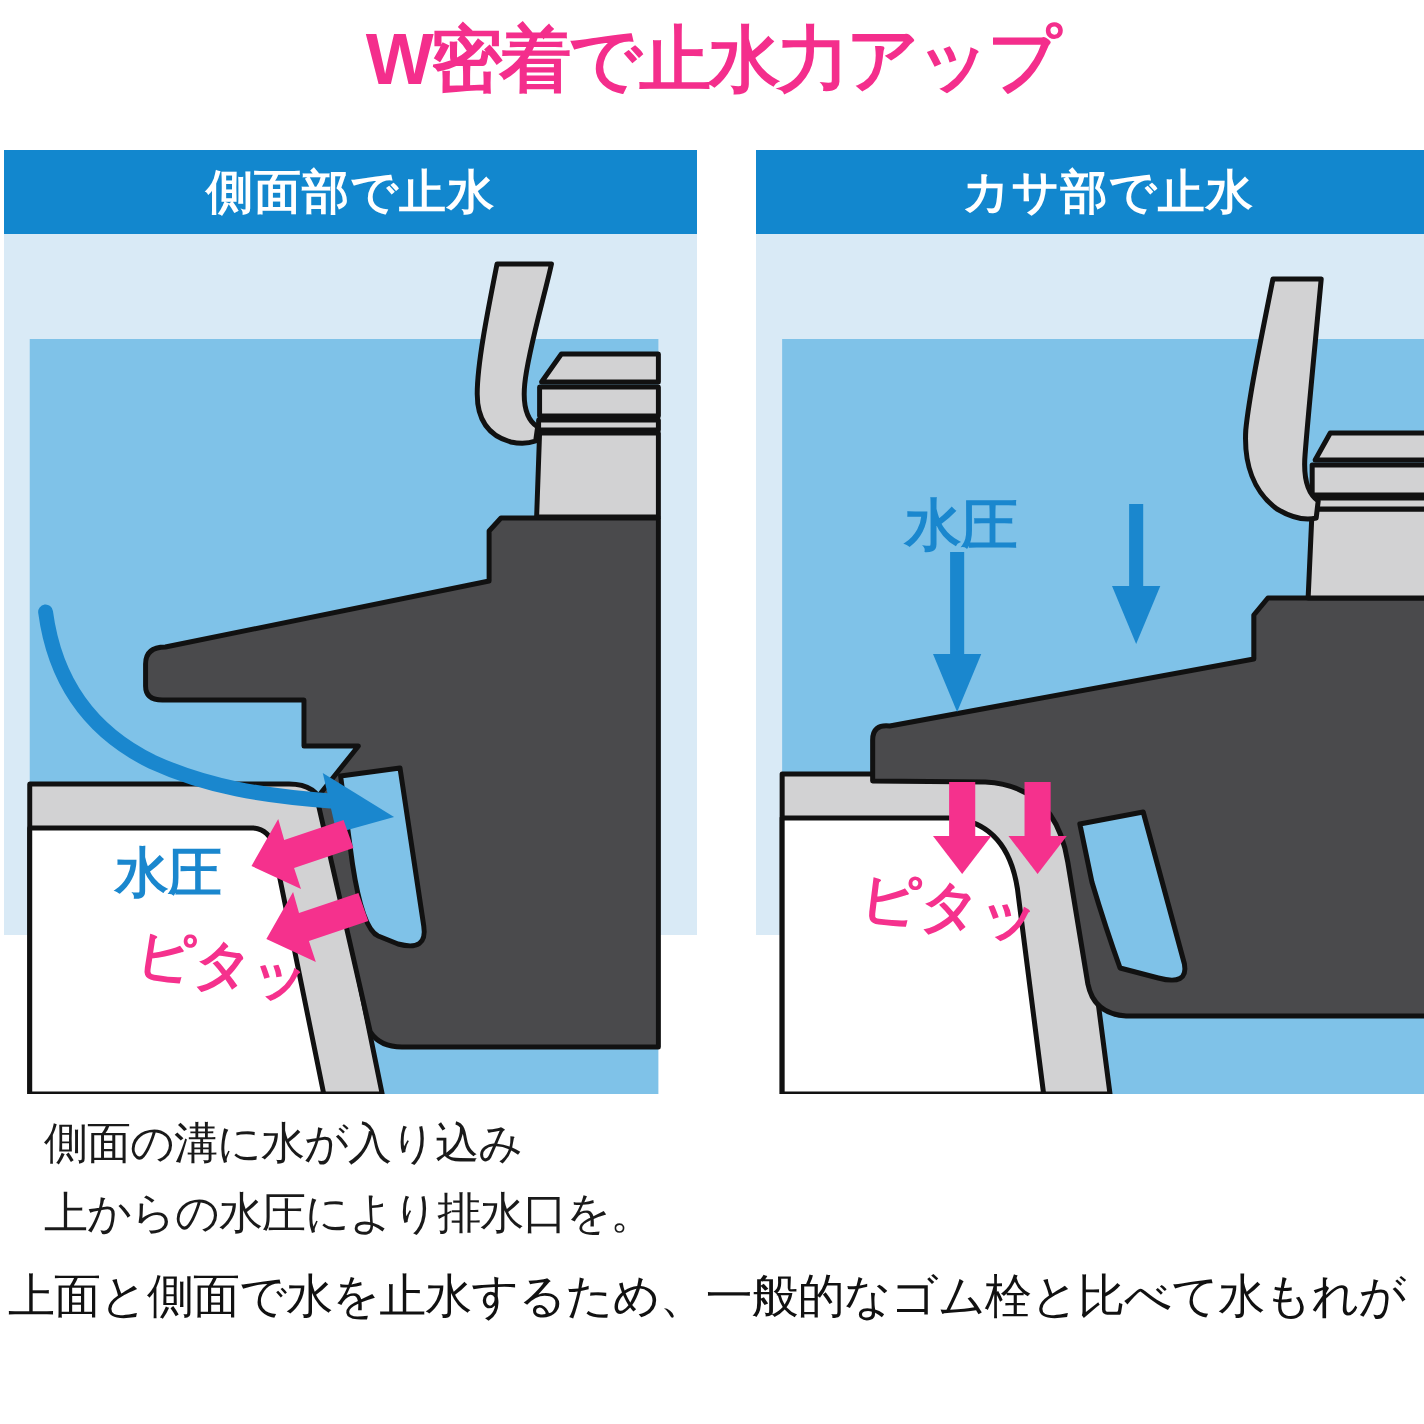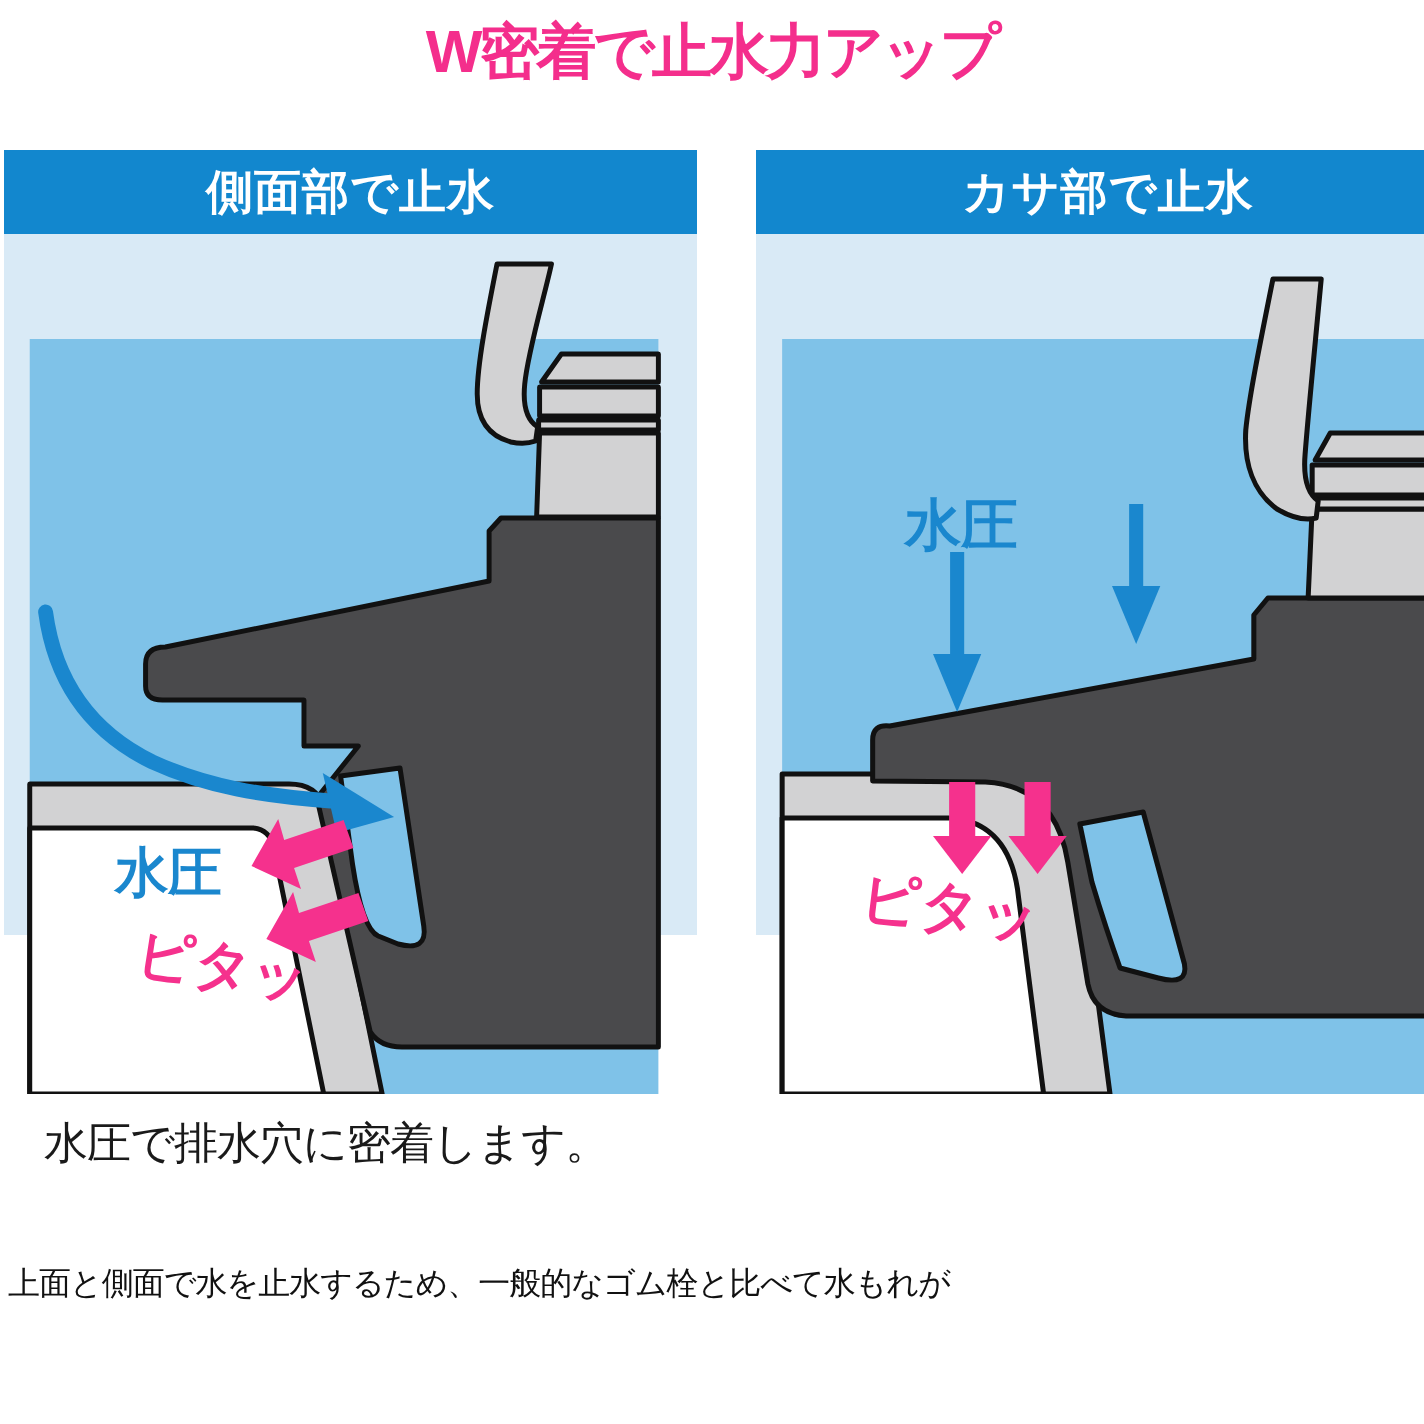--- a/index.html
+++ b/index.html
@@ -2,41 +2,41 @@
 <html><head>
 <meta charset="utf-8">
 <style>
   html,body{margin:0;padding:0;}
   body{
     width:1424px;height:1424px;background:#ffffff;overflow:hidden;position:relative;
     font-family:"Liberation Sans","DejaVu Sans",sans-serif;
   }
   .page-title{
     position:absolute;top:12px;left:0;width:1424px;text-align:center;
-    font-size:60px;font-weight:900;color:#F42E8C;letter-spacing:-3px;white-space:nowrap;
+    font-size:72px;font-weight:900;color:#F42E8C;letter-spacing:-3px;white-space:nowrap;
   }
   .panel{
     position:absolute;top:150px;height:785px;background:#D9EAF6;
   }
   .panel.left{left:4px;width:693px;}
   .panel.right{left:716px;width:704px;margin-left:40px;}
   .panel-header{
     height:84px;background:#1287CE;color:#ffffff;font-size:47px;font-weight:bold;
     text-align:center;line-height:84px;letter-spacing:1px;
   }
   .diagram{display:block;width:100%;height:860px;}
   .caption{
     padding:14px 0 0 40px;font-size:44px;line-height:1.58;color:#1a1a1a;font-weight:500;
     letter-spacing:-1px;
   }
   .panel.right .caption{padding-left:34px;}
   .caption span{display:block;white-space:nowrap;}
   .footer-text{
     position:absolute;top:1258px;left:8px;width:1412px;
-    font-size:32px;line-height:1.62;color:#111111;font-weight:500;letter-spacing:-1px;
+    font-size:47px;line-height:1.62;color:#111111;font-weight:500;letter-spacing:-1px;
   }
   .footer-text span{display:block;white-space:nowrap;}
   svg .outline{stroke:#111111;stroke-width:5;stroke-linejoin:round;}
   svg text{font-family:"Liberation Sans","DejaVu Sans",sans-serif;font-weight:bold;}
 </style>
 </head>
 <body>
 
 <div class="page-title">W密着で止水力アップ</div>
 
@@ -65,21 +65,22 @@
     <polygon fill="#1A87CE" points="394,583 322,539 336,599"></polygon>
 
     <polygon fill="#F5318D" points="250,632 277,585 283,606 343,586 353,614 293,634 300,655"></polygon>
     <polygon fill="#F5318D" points="265,705 292,658 298,679 358,659 368,687 308,707 315,728"></polygon>
 
     <text x="112" y="657" font-size="54" fill="#1A87CE">水圧</text>
     <text x="134" y="750" font-size="57" fill="#F5318D" transform="rotate(9 210 730)">ピタッ</text>
   </svg>
 
   <div class="caption">
-    <span>水圧で排水穴に密着します。</span>
+    <span>側面の溝に水が入り込み</span>
+    <span>上からの水圧により排水口を。</span>
   </div>
 </div>
 
 <div class="panel right">
   <div class="panel-header">カサ部で止水</div>
 
   <svg class="diagram" viewBox="0 0 700 860" preserveAspectRatio="none">
 
     <rect x="26" y="105" width="642" height="755" fill="#7FC2E8"></rect>
 

